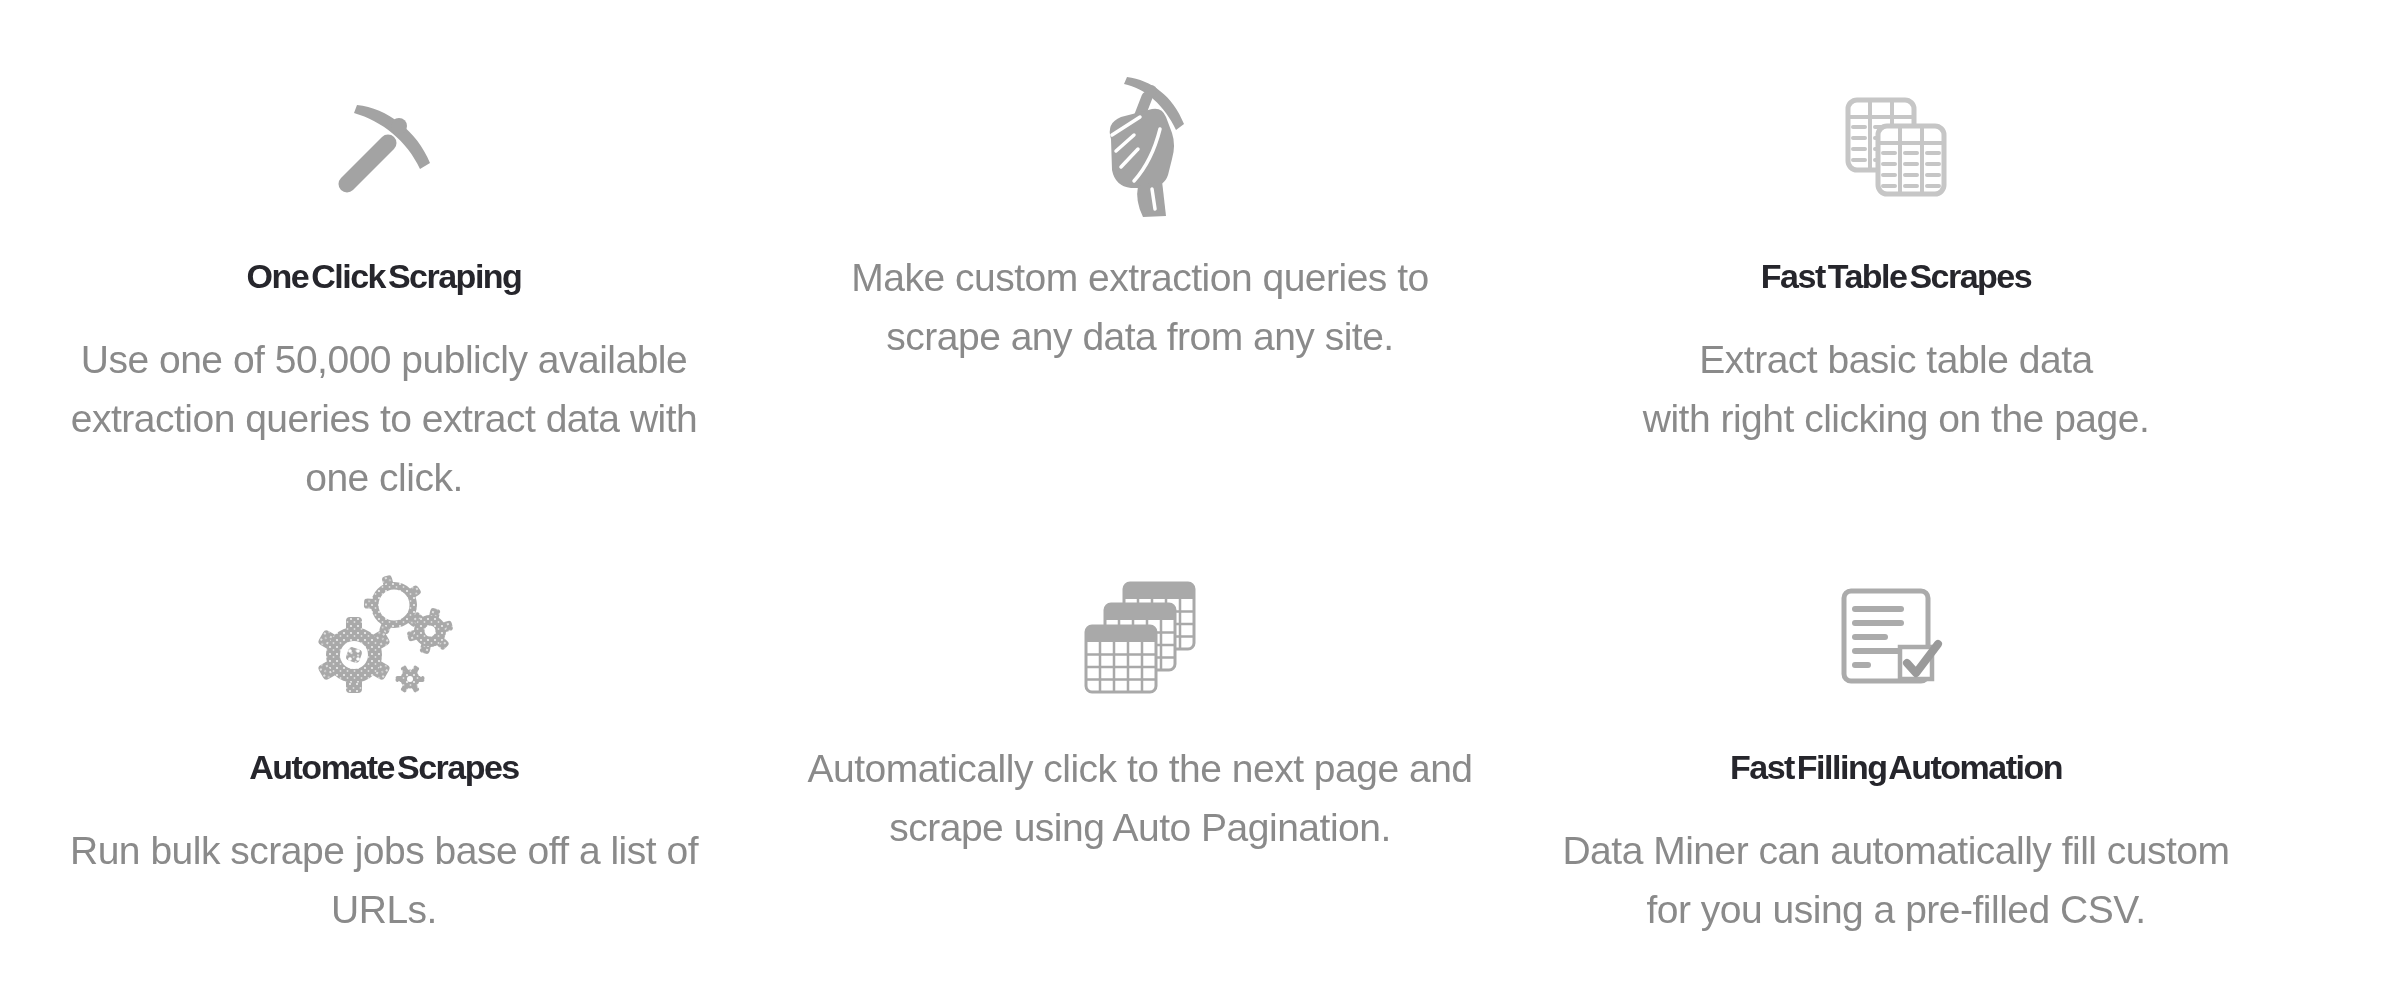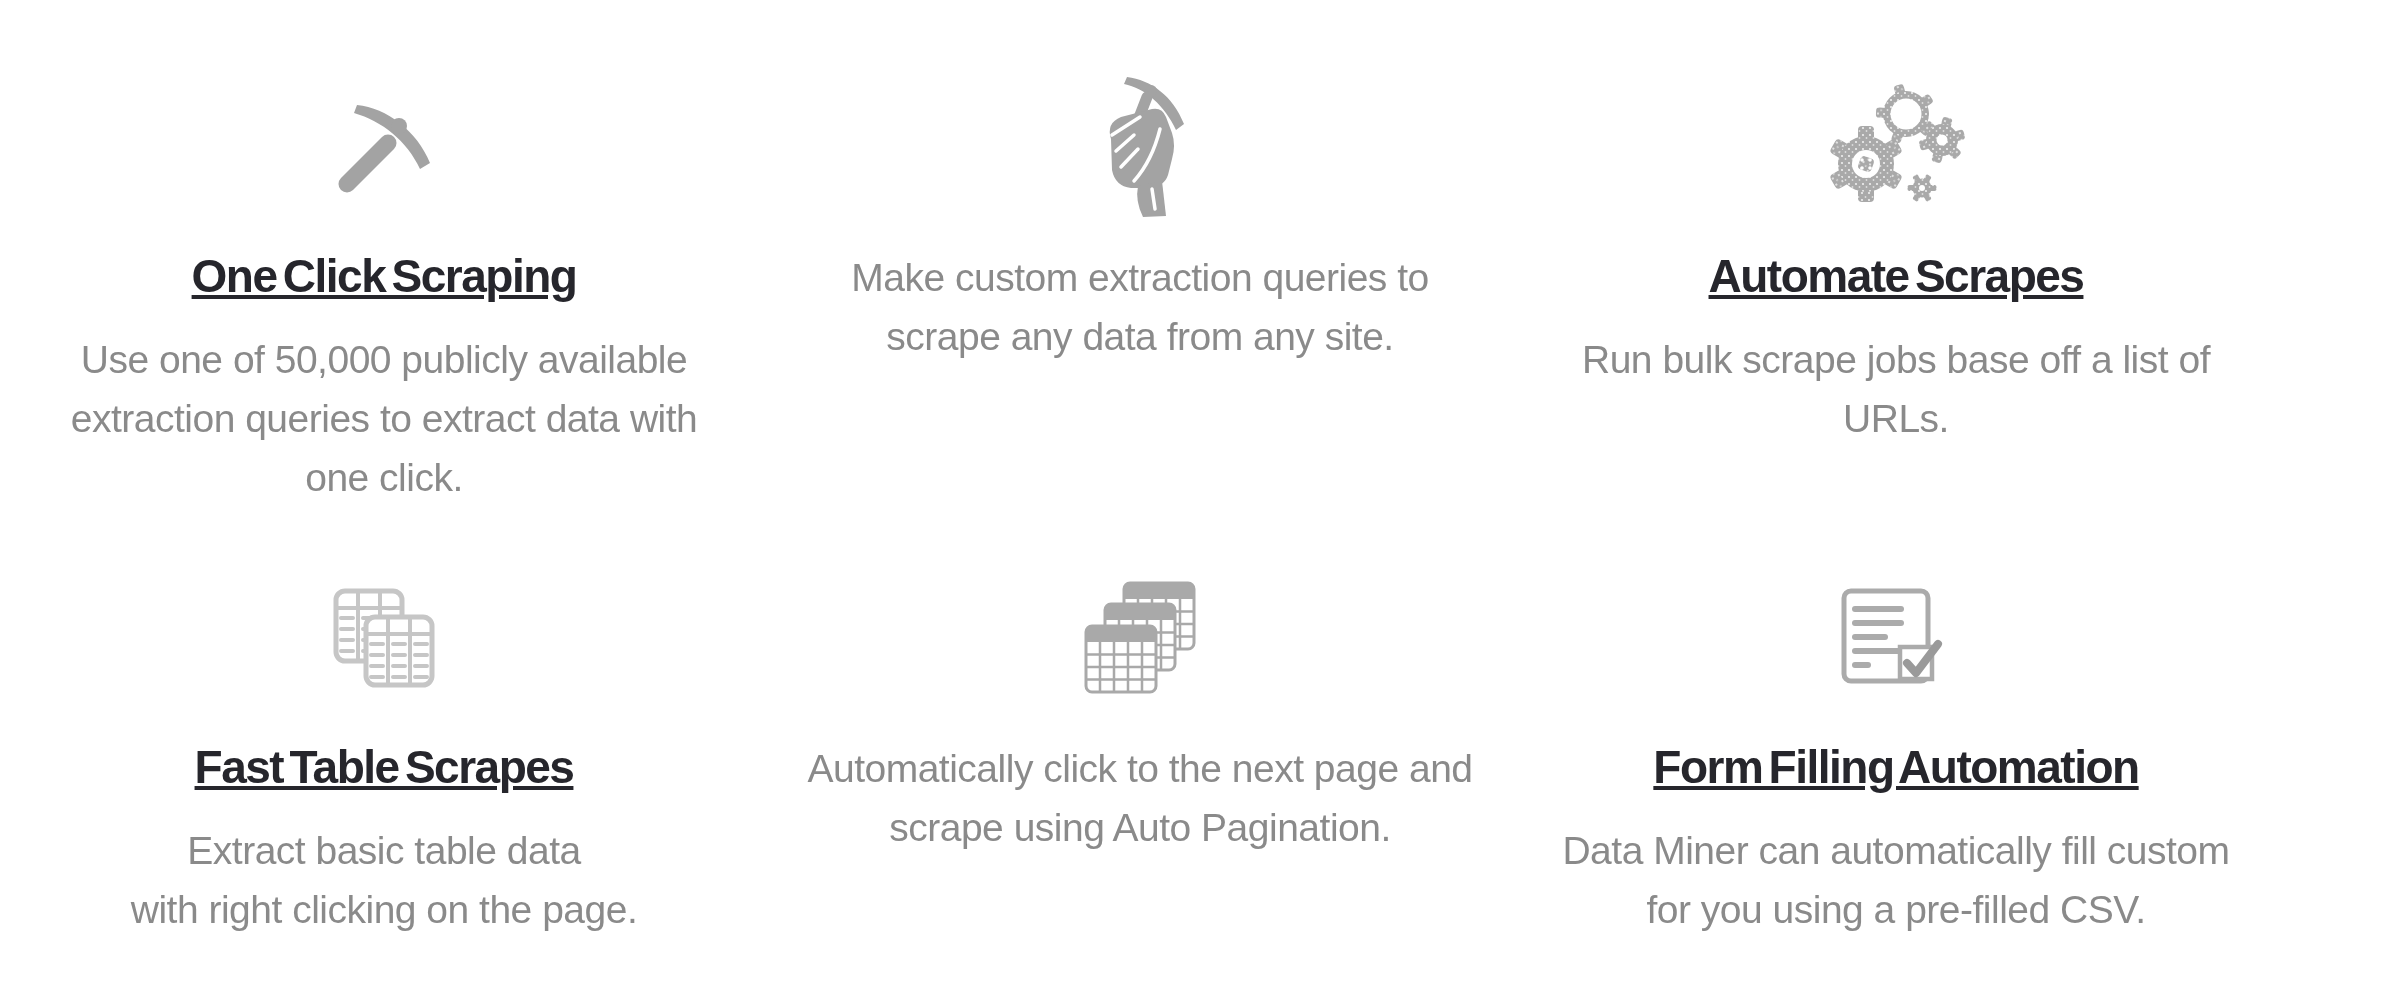--- a/index.html
+++ b/index.html
@@ -24,27 +24,26 @@
   }
   .icon-wrap {
     height: 142px;
     display: flex;
     align-items: center;
     justify-content: center;
     margin-bottom: 30px;
   }
   .feature-title {
     margin: 0;
-    font-size: 46px;
+    font-size: 34px;
     line-height: 56px;
     font-weight: 800;
     letter-spacing: -1.5px;
     word-spacing: -5px;
     color: #26262c;
-    text-decoration: underline;
   }
   .feature-desc {
     width: 816px;
     margin: 26px 0 0 -30px;
     font-size: 39px;
     line-height: 59px;
     font-weight: 300;
     letter-spacing: -0.5px;
     color: #8a8a8a;
     white-space: pre-line;
@@ -82,85 +81,20 @@
           <path d="M18,58 L46,40"></path>
           <path d="M22,74 L40,58"></path>
           <path d="M27,90 L44,72"></path>
           <path d="M40,104 Q58,84 66,52"></path>
           <path d="M58,112 L61,132"></path>
         </g>
       </svg>
     </div>
     <p class="feature-desc">Make custom extraction queries to
 scrape any data from any site.</p>
-  </section>
-
-  <section class="feature-cell">
-    <div class="icon-wrap">
-      <svg width="140" height="126" viewBox="0 0 140 126" xmlns="http://www.w3.org/2000/svg">
-        <defs>
-          <pattern id="gstip" patternUnits="userSpaceOnUse" width="7" height="7">
-            <rect width="7" height="7" fill="#a9a9a9"></rect>
-            <circle cx="2" cy="2" r="1.1" fill="#ffffff" opacity="0.8"></circle>
-            <circle cx="5.5" cy="5" r="0.9" fill="#ffffff" opacity="0.6"></circle>
-          </pattern>
-        </defs>
-
-        <g fill="url(#gstip)">
-          <rect x="75" y="0" width="10" height="13" rx="3" transform="rotate(-15 80 30)"></rect>
-          <rect x="75" y="0" width="10" height="13" rx="3" transform="rotate(57 80 30)"></rect>
-          <rect x="75" y="0" width="10" height="13" rx="3" transform="rotate(129 80 30)"></rect>
-          <rect x="75" y="0" width="10" height="13" rx="3" transform="rotate(201 80 30)"></rect>
-          <rect x="75" y="0" width="10" height="13" rx="3" transform="rotate(273 80 30)"></rect>
-          <circle cx="80" cy="30" r="23"></circle>
-        </g>
-        <circle cx="80" cy="30" r="15.5" fill="#ffffff"></circle>
-
-        <g fill="url(#gstip)">
-          <rect x="111" y="33" width="10" height="12" rx="3" transform="rotate(15 116 56)"></rect>
-          <rect x="111" y="33" width="10" height="12" rx="3" transform="rotate(75 116 56)"></rect>
-          <rect x="111" y="33" width="10" height="12" rx="3" transform="rotate(135 116 56)"></rect>
-          <rect x="111" y="33" width="10" height="12" rx="3" transform="rotate(195 116 56)"></rect>
-          <rect x="111" y="33" width="10" height="12" rx="3" transform="rotate(255 116 56)"></rect>
-          <rect x="111" y="33" width="10" height="12" rx="3" transform="rotate(315 116 56)"></rect>
-          <circle cx="116" cy="56" r="16"></circle>
-        </g>
-        <circle cx="116" cy="56" r="5.5" fill="#ffffff"></circle>
-
-        <g fill="url(#gstip)">
-          <rect x="32" y="42" width="16" height="18" rx="4" transform="rotate(0 40 80)"></rect>
-          <rect x="32" y="42" width="16" height="18" rx="4" transform="rotate(60 40 80)"></rect>
-          <rect x="32" y="42" width="16" height="18" rx="4" transform="rotate(120 40 80)"></rect>
-          <rect x="32" y="42" width="16" height="18" rx="4" transform="rotate(180 40 80)"></rect>
-          <rect x="32" y="42" width="16" height="18" rx="4" transform="rotate(240 40 80)"></rect>
-          <rect x="32" y="42" width="16" height="18" rx="4" transform="rotate(300 40 80)"></rect>
-          <circle cx="40" cy="80" r="28"></circle>
-        </g>
-        <circle cx="40" cy="80" r="14" fill="#ffffff"></circle>
-        <rect x="33" y="73" width="14" height="14" rx="4" fill="url(#gstip)" transform="rotate(20 40 80)"></rect>
-        <circle cx="36" cy="76" r="1.8" fill="#ffffff"></circle>
-        <circle cx="44" cy="76" r="1.8" fill="#ffffff"></circle>
-        <circle cx="36" cy="84" r="1.8" fill="#ffffff"></circle>
-        <circle cx="44" cy="84" r="1.8" fill="#ffffff"></circle>
-
-        <g fill="url(#gstip)">
-          <rect x="93" y="89.5" width="6" height="8" rx="2" transform="rotate(30 96 104)"></rect>
-          <rect x="93" y="89.5" width="6" height="8" rx="2" transform="rotate(90 96 104)"></rect>
-          <rect x="93" y="89.5" width="6" height="8" rx="2" transform="rotate(150 96 104)"></rect>
-          <rect x="93" y="89.5" width="6" height="8" rx="2" transform="rotate(210 96 104)"></rect>
-          <rect x="93" y="89.5" width="6" height="8" rx="2" transform="rotate(270 96 104)"></rect>
-          <rect x="93" y="89.5" width="6" height="8" rx="2" transform="rotate(330 96 104)"></rect>
-          <circle cx="96" cy="104" r="9.5"></circle>
-        </g>
-        <circle cx="96" cy="104" r="3" fill="#ffffff"></circle>
-      </svg>
-    </div>
-    <h3 class="feature-title">Automate Scrapes</h3>
-    <p class="feature-desc">Run bulk scrape jobs base off a list of
-URLs.</p>
   </section>
 
   <section class="feature-cell">
     <div class="icon-wrap">
       <svg width="104" height="102" viewBox="0 0 104 102" xmlns="http://www.w3.org/2000/svg">
         <g stroke="#c6c6c6" fill="none">
           <rect x="4" y="4" width="66" height="70" rx="9" fill="#ffffff" stroke-width="5"></rect>
           <path d="M4,21 H70 M26,4 V74 M48,4 V74" stroke-width="4"></path>
           <g stroke-width="4" stroke-linecap="round">
             <path d="M9,31 H21 M31,31 H43 M53,31 H65"></path>
@@ -179,20 +113,85 @@
         </g>
       </svg>
     </div>
     <h3 class="feature-title">Fast Table Scrapes</h3>
     <p class="feature-desc">Extract basic table data
 with right clicking on the page.</p>
   </section>
 
   <section class="feature-cell">
     <div class="icon-wrap">
+      <svg width="140" height="126" viewBox="0 0 140 126" xmlns="http://www.w3.org/2000/svg">
+        <defs>
+          <pattern id="gstip" patternUnits="userSpaceOnUse" width="7" height="7">
+            <rect width="7" height="7" fill="#a9a9a9"></rect>
+            <circle cx="2" cy="2" r="1.1" fill="#ffffff" opacity="0.8"></circle>
+            <circle cx="5.5" cy="5" r="0.9" fill="#ffffff" opacity="0.6"></circle>
+          </pattern>
+        </defs>
+
+        <g fill="url(#gstip)">
+          <rect x="75" y="0" width="10" height="13" rx="3" transform="rotate(-15 80 30)"></rect>
+          <rect x="75" y="0" width="10" height="13" rx="3" transform="rotate(57 80 30)"></rect>
+          <rect x="75" y="0" width="10" height="13" rx="3" transform="rotate(129 80 30)"></rect>
+          <rect x="75" y="0" width="10" height="13" rx="3" transform="rotate(201 80 30)"></rect>
+          <rect x="75" y="0" width="10" height="13" rx="3" transform="rotate(273 80 30)"></rect>
+          <circle cx="80" cy="30" r="23"></circle>
+        </g>
+        <circle cx="80" cy="30" r="15.5" fill="#ffffff"></circle>
+
+        <g fill="url(#gstip)">
+          <rect x="111" y="33" width="10" height="12" rx="3" transform="rotate(15 116 56)"></rect>
+          <rect x="111" y="33" width="10" height="12" rx="3" transform="rotate(75 116 56)"></rect>
+          <rect x="111" y="33" width="10" height="12" rx="3" transform="rotate(135 116 56)"></rect>
+          <rect x="111" y="33" width="10" height="12" rx="3" transform="rotate(195 116 56)"></rect>
+          <rect x="111" y="33" width="10" height="12" rx="3" transform="rotate(255 116 56)"></rect>
+          <rect x="111" y="33" width="10" height="12" rx="3" transform="rotate(315 116 56)"></rect>
+          <circle cx="116" cy="56" r="16"></circle>
+        </g>
+        <circle cx="116" cy="56" r="5.5" fill="#ffffff"></circle>
+
+        <g fill="url(#gstip)">
+          <rect x="32" y="42" width="16" height="18" rx="4" transform="rotate(0 40 80)"></rect>
+          <rect x="32" y="42" width="16" height="18" rx="4" transform="rotate(60 40 80)"></rect>
+          <rect x="32" y="42" width="16" height="18" rx="4" transform="rotate(120 40 80)"></rect>
+          <rect x="32" y="42" width="16" height="18" rx="4" transform="rotate(180 40 80)"></rect>
+          <rect x="32" y="42" width="16" height="18" rx="4" transform="rotate(240 40 80)"></rect>
+          <rect x="32" y="42" width="16" height="18" rx="4" transform="rotate(300 40 80)"></rect>
+          <circle cx="40" cy="80" r="28"></circle>
+        </g>
+        <circle cx="40" cy="80" r="14" fill="#ffffff"></circle>
+        <rect x="33" y="73" width="14" height="14" rx="4" fill="url(#gstip)" transform="rotate(20 40 80)"></rect>
+        <circle cx="36" cy="76" r="1.8" fill="#ffffff"></circle>
+        <circle cx="44" cy="76" r="1.8" fill="#ffffff"></circle>
+        <circle cx="36" cy="84" r="1.8" fill="#ffffff"></circle>
+        <circle cx="44" cy="84" r="1.8" fill="#ffffff"></circle>
+
+        <g fill="url(#gstip)">
+          <rect x="93" y="89.5" width="6" height="8" rx="2" transform="rotate(30 96 104)"></rect>
+          <rect x="93" y="89.5" width="6" height="8" rx="2" transform="rotate(90 96 104)"></rect>
+          <rect x="93" y="89.5" width="6" height="8" rx="2" transform="rotate(150 96 104)"></rect>
+          <rect x="93" y="89.5" width="6" height="8" rx="2" transform="rotate(210 96 104)"></rect>
+          <rect x="93" y="89.5" width="6" height="8" rx="2" transform="rotate(270 96 104)"></rect>
+          <rect x="93" y="89.5" width="6" height="8" rx="2" transform="rotate(330 96 104)"></rect>
+          <circle cx="96" cy="104" r="9.5"></circle>
+        </g>
+        <circle cx="96" cy="104" r="3" fill="#ffffff"></circle>
+      </svg>
+    </div>
+    <h3 class="feature-title">Automate Scrapes</h3>
+    <p class="feature-desc">Run bulk scrape jobs base off a list of
+URLs.</p>
+  </section>
+
+  <section class="feature-cell">
+    <div class="icon-wrap">
       <svg width="112" height="114" viewBox="0 0 112 114" xmlns="http://www.w3.org/2000/svg">
         <g>
           <rect x="40" y="2" width="70" height="66" rx="6" fill="#ffffff" stroke="#a9a9a9" stroke-width="3"></rect>
           <rect x="40" y="2" width="70" height="16" rx="6" fill="#a9a9a9"></rect>
           <rect x="40" y="10" width="70" height="8" fill="#a9a9a9"></rect>
           <path d="M54,18 V68 M68,18 V68 M82,18 V68 M96,18 V68 M40,30.5 H110 M40,43 H110 M40,55.5 H110" stroke="#a9a9a9" stroke-width="2.5" fill="none"></path>
         </g>
         <g>
           <rect x="21" y="23" width="70" height="66" rx="6" fill="#ffffff" stroke="#a9a9a9" stroke-width="3"></rect>
           <rect x="21" y="23" width="70" height="16" rx="6" fill="#a9a9a9"></rect>
@@ -219,18 +218,18 @@
           <path d="M14,23 H60"></path>
           <path d="M14,37 H60"></path>
           <path d="M14,51 H44"></path>
           <path d="M14,65 H60"></path>
           <path d="M14,79 H27"></path>
         </g>
         <rect x="59" y="61" width="32" height="32" fill="#ffffff" stroke="#ababab" stroke-width="4.5"></rect>
         <path d="M66,77 L75,87 L97,58" fill="none" stroke="#9a9a9a" stroke-width="8" stroke-linecap="round" stroke-linejoin="round"></path>
       </svg>
     </div>
-    <h3 class="feature-title">Form Filling Automation</h3>
+    <h3 class="feature-title">Fast Filling Automation</h3>
     <p class="feature-desc">Data Miner can automatically fill custom
 for you using a pre-filled CSV.</p>
   </section>
 
 </main>
 
 </body></html>

